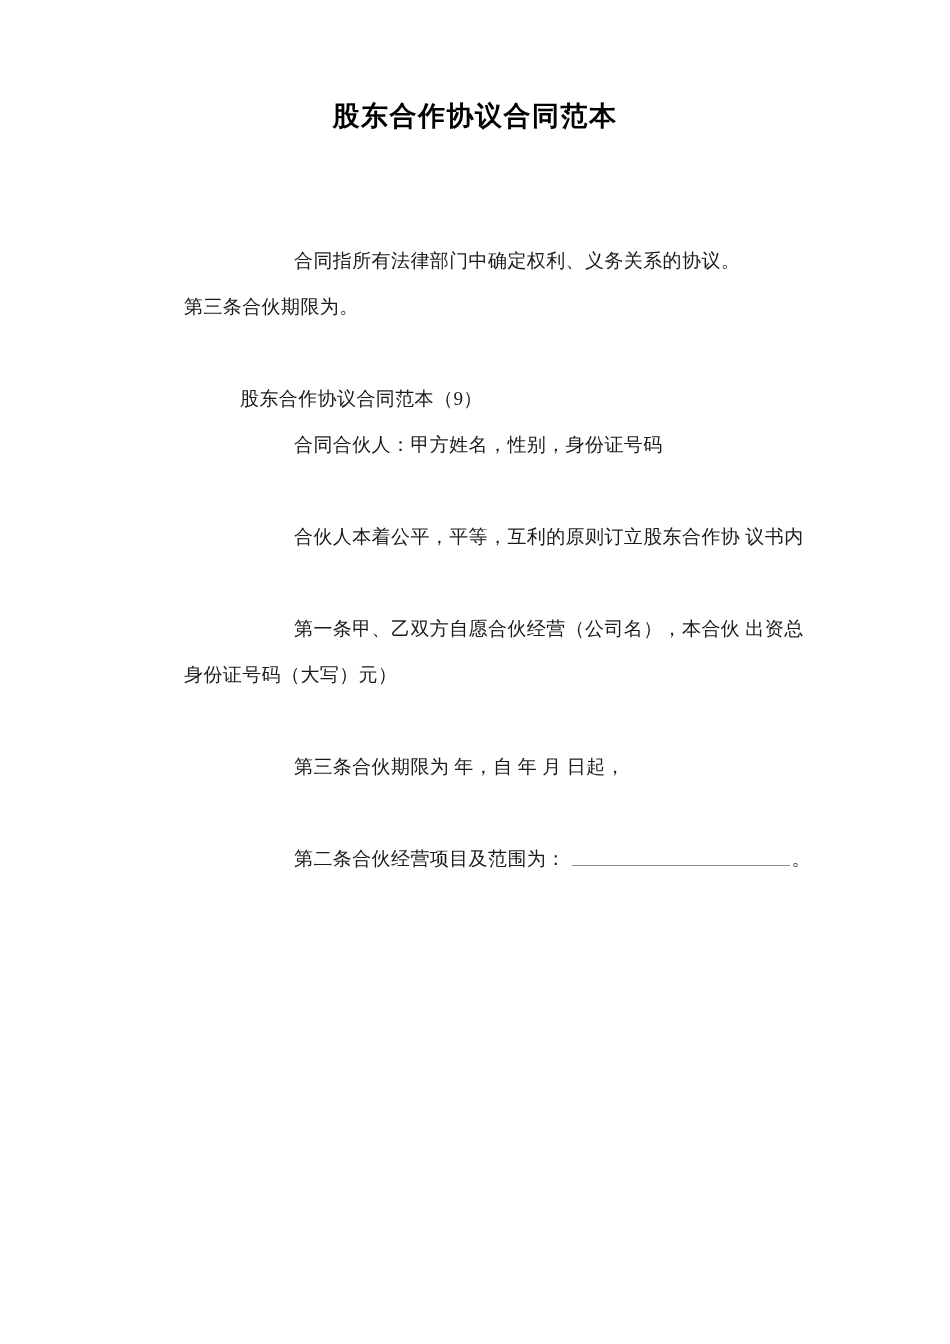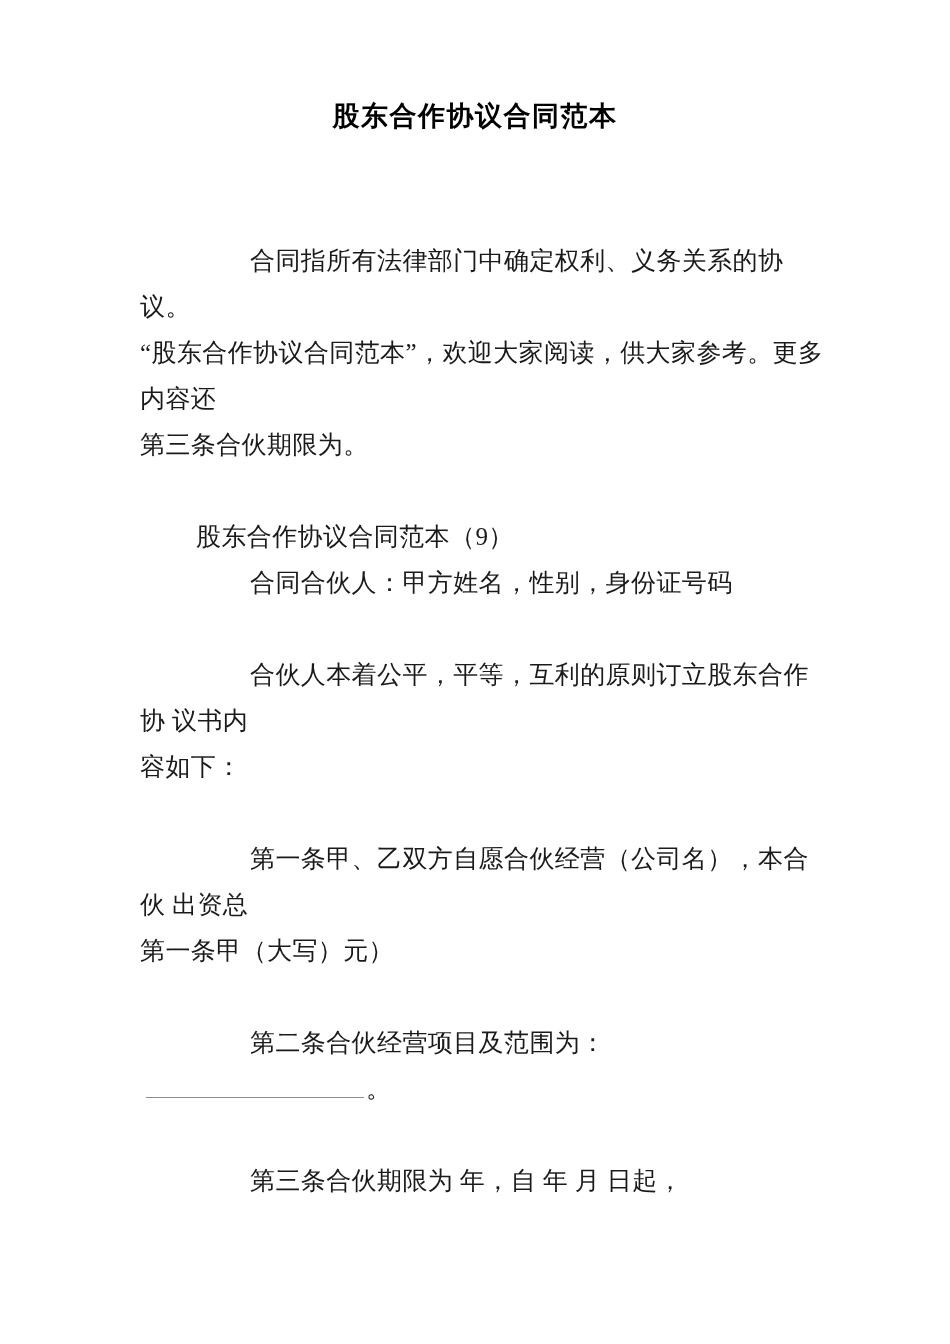--- a/index.html
+++ b/index.html
@@ -42,26 +42,27 @@
 
   
   .body-block {
     position:absolute;
     left:140px;
     top:238px;
     width:690px;
   }
 
   .para {
-    font-size:25px;
+    font-size:19px;
     line-height:46px;
     color:#1a1a1a;
     letter-spacing:0.4px;
     text-align:left;
     white-space:pre-wrap;
+    margin-left:44px;
   }
 
   
   .indent-1 { text-indent:56px; }
   .indent-2 { text-indent:110px; }
 
   .gap-lg  { margin-top:46px; }
 
   
   .blank-line {
@@ -78,32 +79,30 @@
 </head>
 <body>
 
 <div class="page">
 
   <div class="doc-title">股东合作协议合同范本</div>
 
   <div class="body-block">
 
     <div class="para indent-2">合同指所有法律部门中确定权利、义务关系的协议。</div>
-    <div class="para">“股东合作协议合同范本”，欢迎大家阅读，供大家参考。更多 内容还</div>
     <div class="para">第三条合伙期限为。</div>
 
     <div class="para indent-1 gap-lg">股东合作协议合同范本（9）</div>
 
     <div class="para indent-2">合同合伙人：甲方姓名，性别，身份证号码</div>
 
 
     <div class="para indent-2 gap-lg">合伙人本着公平，平等，互利的原则订立股东合作协 议书内</div>
-    <div class="para">容如下：</div>
 
     <div class="para indent-2 gap-lg">第一条甲、乙双方自愿合伙经营（公司名），本合伙 出资总</div>
-    <div class="para">第一条甲（大写）元）</div>
+    <div class="para">身份证号码（大写）元）</div>
+
+    <div class="para indent-2 gap-lg">第三条合伙期限为 年，自 年 月 日起，</div>
 
     <div class="para indent-2 gap-lg"><span class="nowrap">第二条合伙经营项目及范围为：</span><span class="blank-line"></span><span>。</span></div>
-
-    <div class="para indent-2 gap-lg">第三条合伙期限为 年，自 年 月 日起，</div>
 
   </div>
 </div>
 
 </body></html>

